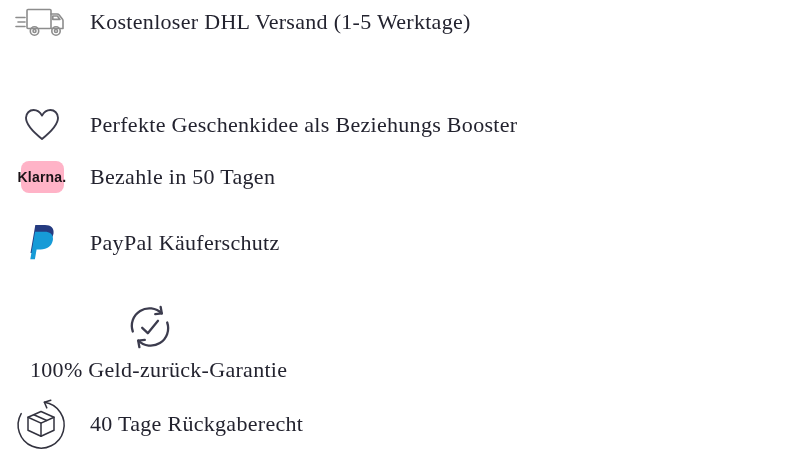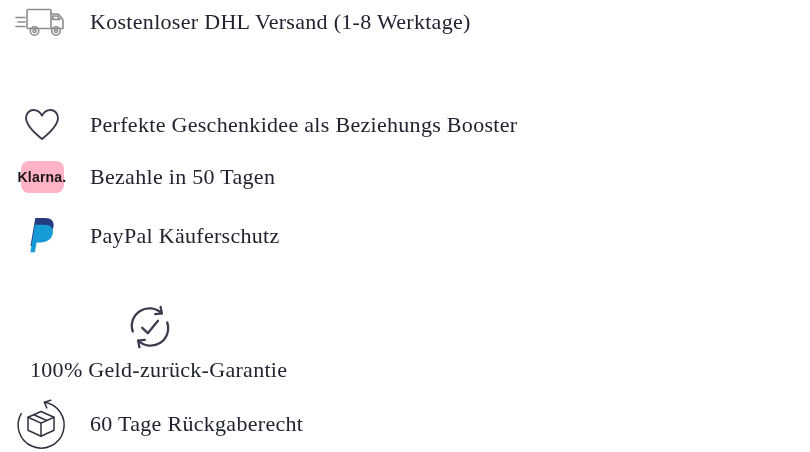--- a/index.html
+++ b/index.html
@@ -14,21 +14,21 @@
   .benefit {
     position: absolute;
     left: 12px;
     height: 56px;
     display: flex;
     align-items: center;
   }
   .benefit:nth-child(1) { top: -6px; }
   .benefit:nth-child(2) { top: 97px; }
   .benefit:nth-child(3) { top: 149px; }
-  .benefit:nth-child(4) { top: 208px; }
+  .benefit:nth-child(4) { top: 215px; }
   .benefit:nth-child(5) { top: 297px; flex-direction: column; }
   .benefit:nth-child(6) { top: 396px; }
   .icon-box {
     flex: 0 0 60px;
     width: 60px;
     display: flex;
     align-items: center;
     justify-content: center;
   }
   .label {
@@ -66,21 +66,21 @@
         <path d="M1 22.5 h9"></path>
         <rect x="12" y="5.5" width="24" height="19" rx="1"></rect>
         <path d="M36 10 h6.2 c.8 0 1.5 .35 2 1 l3.3 4.2 c.3 .4 .5 .9 .5 1.4 v7.9 h-12"></path>
         <path d="M37.8 12 h4.6 l2.6 3.4 h-7.2 z"></path>
         <circle cx="19.5" cy="27" r="4.2"></circle>
         <circle cx="19.5" cy="27" r="1.5"></circle>
         <circle cx="41" cy="27" r="4.2"></circle>
         <circle cx="41" cy="27" r="1.5"></circle>
       </svg>
     </div>
-    <span class="label">Kostenloser DHL Versand (1-8 Werktage)</span>
+    <span class="label">Kostenloser DHL Versand (1-5 Werktage)</span>
   </div>
 
   <div class="benefit">
     <div class="icon-box">
       <svg width="40" height="36" viewBox="0 0 40 36" fill="none" stroke="#3c3c4c" stroke-width="1.9" stroke-linejoin="round">
         <path d="M20 32 C 8 22.5 4 16.5 4 10.8 C4 6.3 7.5 3 11.6 3 C15.2 3 18.1 5.1 20 8.6 C21.9 5.1 24.8 3 28.4 3 C32.5 3 36 6.3 36 10.8 C36 16.5 32 22.5 20 32 Z"></path>
       </svg>
     </div>
     <span class="label">Perfekte Geschenkidee als Beziehungs Booster</span>
   </div>
@@ -121,16 +121,16 @@
     <div class="icon-box">
       <svg width="58" height="58" viewBox="0 0 58 58" fill="none" stroke="#32323e" stroke-width="1.5" stroke-linecap="round" stroke-linejoin="round">
         <path d="M8.2 18.6 A23 23 0 1 0 31.4 7.3"></path>
         <path d="M37.8 5.2 L31.4 7.3 L33.8 12.9"></path>
         <path d="M28 16.5 L41 22.3 L28 28.1 L15 22.3 Z"></path>
         <path d="M15 22.3 L15 35.2 L28 41.3 L28 28.1"></path>
         <path d="M41 22.3 L41 35.2 L28 41.3"></path>
         <path d="M20.8 19.7 L33.8 25.5"></path>
       </svg>
     </div>
-    <span class="label">60 Tage Rückgaberecht</span>
+    <span class="label">40 Tage Rückgaberecht</span>
   </div>
 
 </div>
 
 </body></html>

